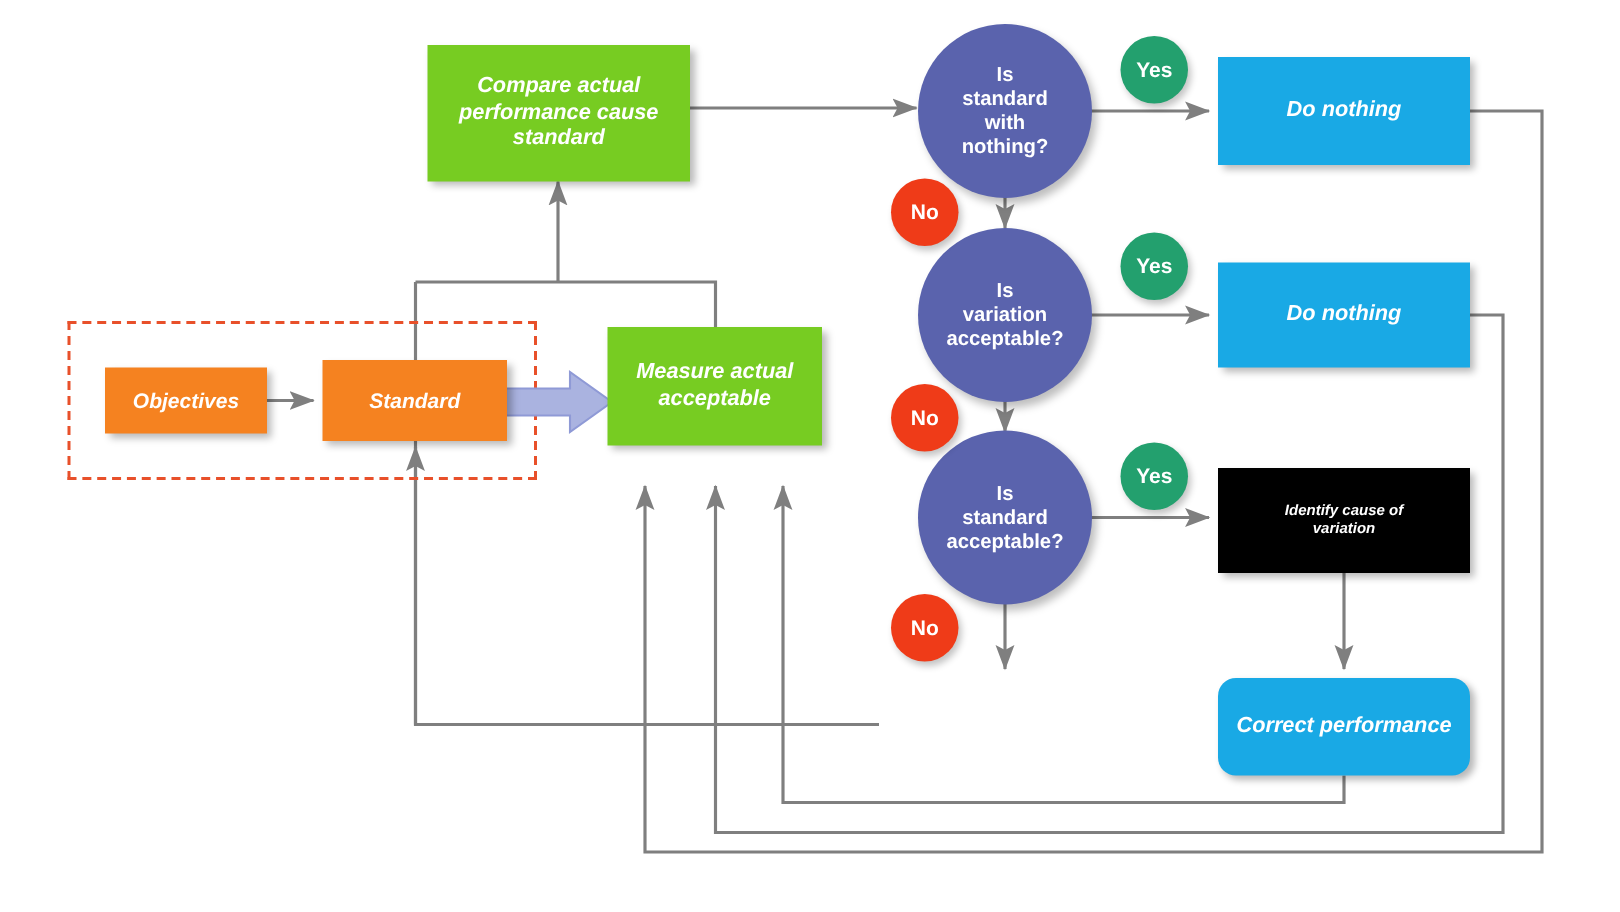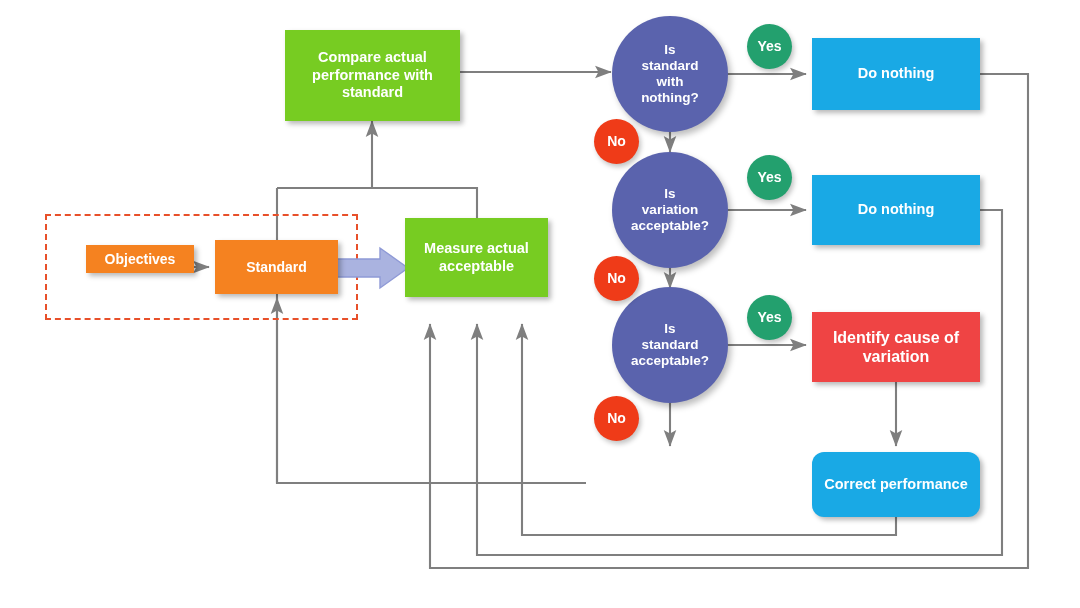--- a/index.html
+++ b/index.html
@@ -28,20 +28,21 @@
     justify-content:center;
     text-align:center;
     color:#ffffff;
     font-weight:bold;
     line-height:1.2;
     box-sizing:border-box;
     z-index:3;
   }
   .rect{
     box-shadow:3px 3px 5px rgba(0,0,0,0.28);
+    font-style:italic;
   }
   .circle{
     border-radius:50%;
     box-shadow:3px 4px 6px rgba(0,0,0,0.26);
   }
   .pill{
     border-radius:50%;
     box-shadow:2px 3px 5px rgba(0,0,0,0.24);
   }
   .dashed-group{
@@ -108,36 +109,36 @@
   </svg>
 
   <div class="dashed-group" style="left:45px;top:214px;width:313px;height:106px;"></div>
 
   <div class="fat-arrow" style="left:336px;top:246px;width:74px;height:44px;">
     <svg width="74" height="44" viewBox="0 0 74 44" xmlns="http://www.w3.org/2000/svg">
       <polygon points="0,13 44,13 44,2 72,22 44,42 44,31 0,31" fill="#aab3e0" stroke="#8f9ad6" stroke-width="1.4"></polygon>
     </svg>
   </div>
 
-  <div class="node rect" style="left:86px;top:245px;width:108px;height:28px;background:#f58220;font-size:14px;">
+  <div class="node rect" style="left:70px;top:245px;width:108px;height:44px;background:#f58220;font-size:14px;">
     <span class="lbl">Objectives</span>
   </div>
 
   <div class="node rect" style="left:215px;top:240px;width:123px;height:54px;background:#f58220;font-size:14px;">
     <span class="lbl">Standard</span>
   </div>
 
   <div class="node rect" style="left:405px;top:218px;width:143px;height:79px;background:#77cc22;font-size:14.5px;flex-direction:column;">
     <span class="lbl">Measure actual</span>
     <span class="lbl">acceptable</span>
   </div>
 
   <div class="node rect" style="left:285px;top:30px;width:175px;height:91px;background:#77cc22;font-size:14.5px;flex-direction:column;">
     <span class="lbl">Compare actual</span>
-    <span class="lbl">performance with</span>
+    <span class="lbl">performance cause</span>
     <span class="lbl">standard</span>
   </div>
 
   <div class="node circle" style="left:612px;top:16px;width:116px;height:116px;background:#5a63ad;font-size:13.5px;flex-direction:column;">
     <span class="lbl">Is</span>
     <span class="lbl">standard</span>
     <span class="lbl">with</span>
     <span class="lbl">nothing?</span>
   </div>
 
@@ -174,21 +175,21 @@
   </div>
 
   <div class="node rect" style="left:812px;top:38px;width:168px;height:72px;background:#19a9e5;font-size:14.5px;">
     <span class="lbl">Do nothing</span>
   </div>
 
   <div class="node rect" style="left:812px;top:175px;width:168px;height:70px;background:#19a9e5;font-size:14.5px;">
     <span class="lbl">Do nothing</span>
   </div>
 
-  <div class="node rect" style="left:812px;top:312px;width:168px;height:70px;background:#ef4444;font-size:16px;flex-direction:column;">
+  <div class="node rect" style="left:812px;top:312px;width:168px;height:70px;background:#000000;font-size:10px;flex-direction:column;">
     <span class="lbl">Identify cause of</span>
     <span class="lbl">variation</span>
   </div>
 
   <div class="node rect" style="left:812px;top:452px;width:168px;height:65px;background:#19a9e5;font-size:14.5px;border-radius:12px;">
     <span class="lbl">Correct performance</span>
   </div>
 
 
 </div>

